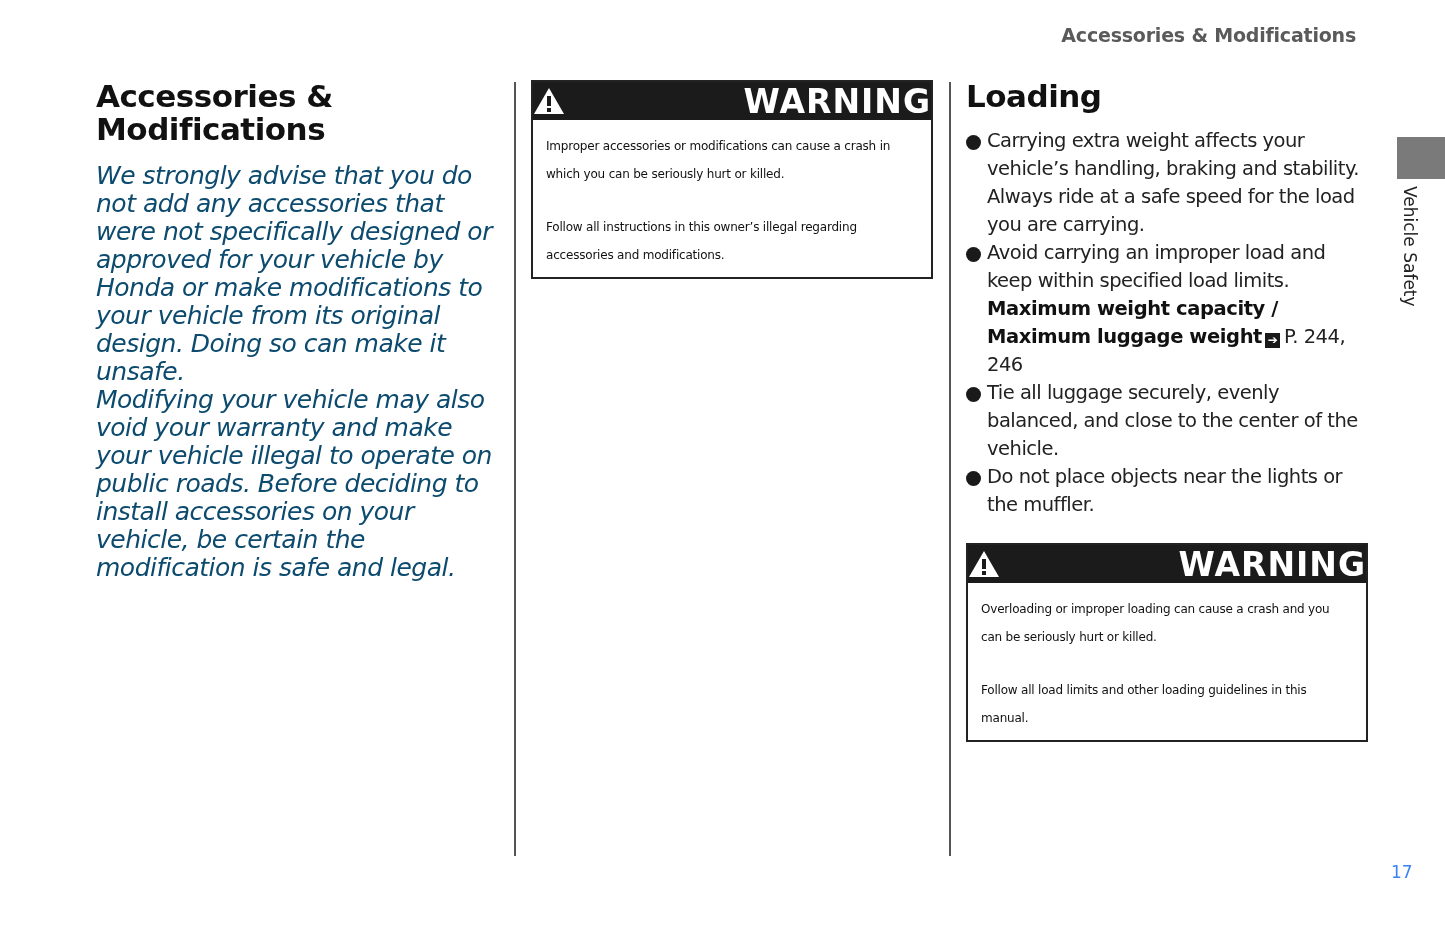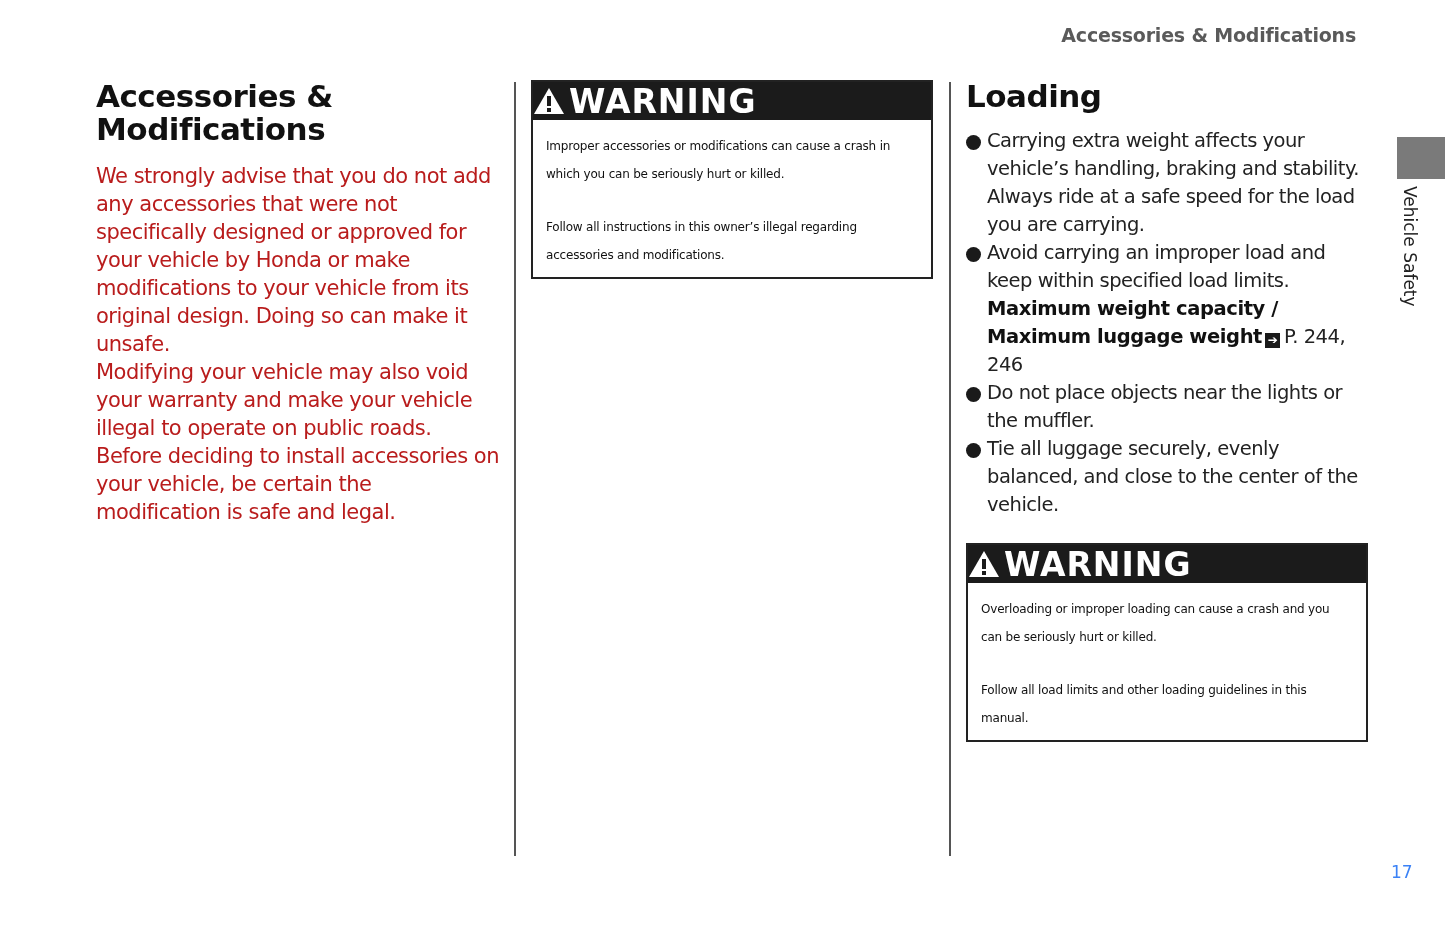--- a/index.html
+++ b/index.html
@@ -17,28 +17,29 @@
   .col2 { left: 531px; width: 402px; }
   .col3 { left: 966px; width: 402px; }
   .divider { position: absolute; top: 82px; width: 1.5px; height: 774px; background: #555; }
   .div1 { left: 514px; }
   .div2 { left: 949px; }
   h1.title {
     margin: 0; font-size: 31px; line-height: 33px; font-weight: bold; color: #111;
     letter-spacing: -0.5px;
   }
   .body-text {
-    font-size: 21px; line-height: 28px; color: #b91c1c; letter-spacing: -0.5px;
+    font-size: 25px; line-height: 28px; color: #0c4a6e; letter-spacing: -0.5px;
     margin: 0;
+    font-style: italic;
   }
   .col1 .body-text { margin-top: 16px; }
   .warning-box { border: 2px solid #222; background: #fff; }
   .warning-head {
     background: #1b1b1b; color: #fff; height: 38px;
-    display: flex; align-items: center; justify-content: flex-start;
+    display: flex; align-items: center; justify-content: space-between;
     font-size: 33px; font-weight: bold; letter-spacing: 1px;
   }
   .warning-head svg { margin-right: 4px; }
   .warning-body { padding: 12px 13px 8px 13px; }
   .warning-body p {
     margin: 0 0 25px 0; font-size: 12px; line-height: 28px; color: #111; letter-spacing: -0.2px;
   }
   .warning-body p:last-child { margin-bottom: 0; }
   .col2 .after-warning { margin-top: 25px; }
   .bullets { list-style: none; margin: 14px 0 0 0; padding: 0; }
@@ -107,25 +108,25 @@
     </li>
     <li>
       <span class="dot"></span>
       <span>Avoid carrying an improper load and keep within specified load limits.</span><br>
       <span>
         <span class="ref-bold">Maximum weight capacity / Maximum luggage weight</span><span class="ref-arrow">➔</span><span>P. 244, 246</span>
       </span>
     </li>
     <li>
       <span class="dot"></span>
-      <span>Do not place objects near the lights or the muffler.</span>
+      <span>Tie all luggage securely, evenly balanced, and close to the center of the vehicle.</span>
     </li>
     <li>
       <span class="dot"></span>
-      <span>Tie all luggage securely, evenly balanced, and close to the center of the vehicle.</span>
+      <span>Do not place objects near the lights or the muffler.</span>
     </li>
   </ul>
 
   <div class="warning-box">
     <div class="warning-head">
       <svg width="32" height="28" viewBox="0 0 32 28">
         <polygon points="16,1 31,27 1,27" fill="#fff"></polygon>
         <rect x="14" y="9" width="4" height="10" fill="#1b1b1b"></rect>
         <rect x="14" y="21" width="4" height="4" fill="#1b1b1b"></rect>
       </svg>

